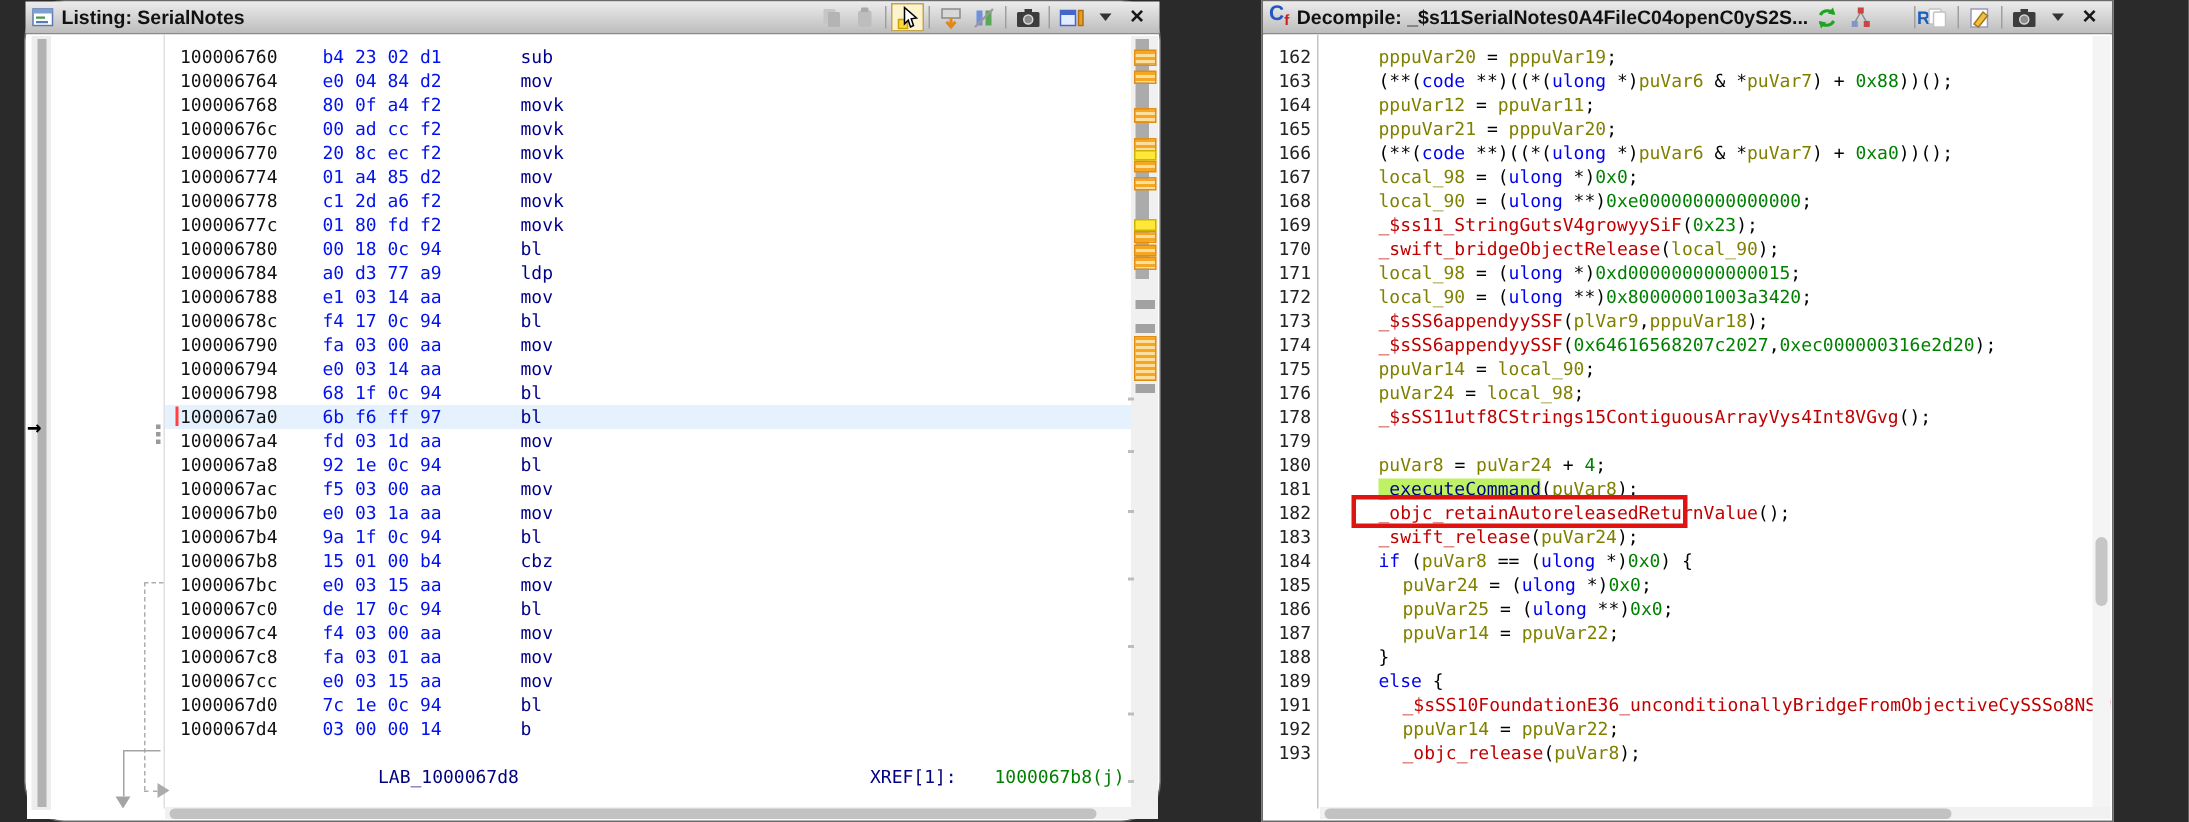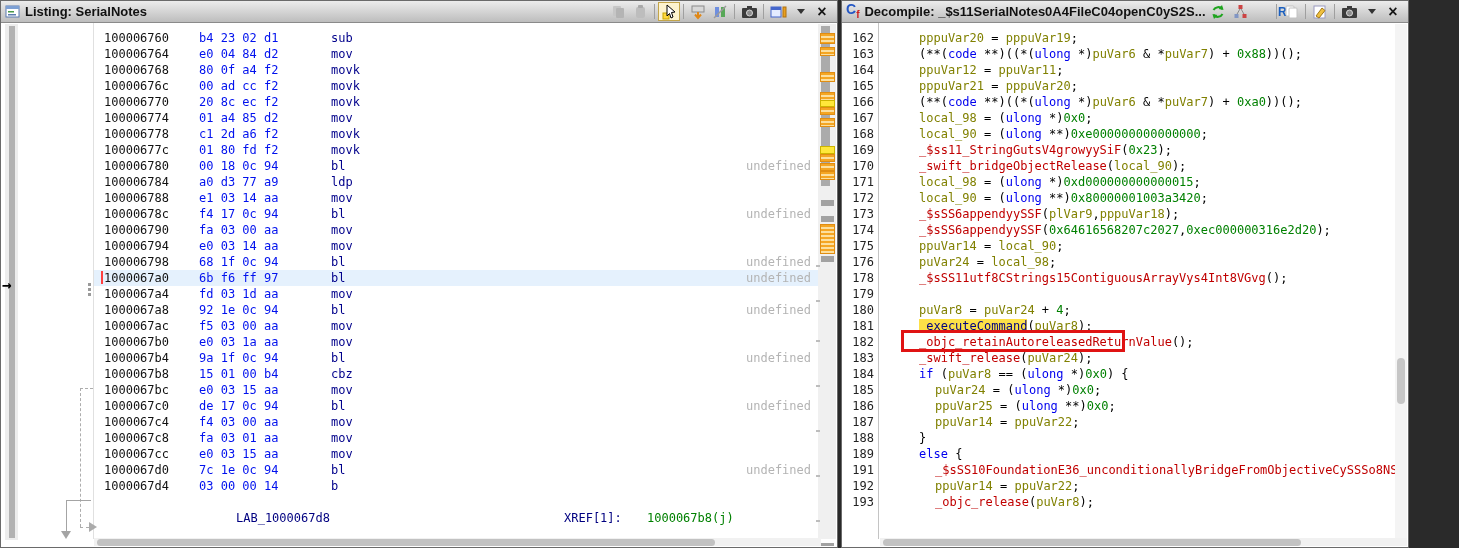--- a/index.html
+++ b/index.html
@@ -1,19 +1,19 @@
 <!DOCTYPE html>
 <html><head>
 <meta charset="utf-8">
 <style>
   * { margin:0; padding:0; box-sizing:border-box; }
   html,body { width:1459px; height:548px; overflow:hidden; background:#2a2a2a;
               font-family:"Liberation Sans", sans-serif; }
   .panel { position:absolute; top:0; height:548px; border:1px solid #6a6a6a; background:#ffffff; }
-  .panel-left  { left:0;   width:838px; }
+  .panel-left  { left:16px;   width:758px;border-radius:27px; }
   .panel-right { left:841px; width:568px; }
 
   .titlebar { position:relative; height:22px; background:linear-gradient(180deg,#ececec,#bdbdbd);
               border-bottom:1px solid #8a8a8a; display:flex; align-items:center; padding:0 4px; }
   .titlebar .title { font-size:13px; font-weight:bold; color:#111; margin-left:5px; white-space:nowrap;
                      overflow:hidden; }
   .tb-spacer { flex:1; }
   .tb-btn { width:22px; height:19px; display:flex; align-items:center; justify-content:center; flex:none; }
   .tb-btn.toggled { background:#fdf3cf; border:1px solid #c3a54a; }
   .tb-sep { width:1px; height:15px; background:#9f9f9f; margin:0 3px; flex:none; }
@@ -46,21 +46,21 @@
   .c-ud   { left:652px; color:#b4b4b4; }
   .lab-row .lab  { left:142px; color:#000080; }
   .lab-row .xr   { left:470px; color:#000080; }
   .lab-row .xrv  { left:553px; color:#008000; }
 
   .tk-v { color:#808000; } 
   .tk-n { color:#008000; } 
   .tk-p { color:#000000; } 
   .tk-f { color:#c00000; } 
   .tk-k { color:#0000ee; } 
-  .tk-h { color:#000080; background:#fde047; } 
+  .tk-h { color:#000080; background:#bef264; } 
 
   
   .fa { position:absolute; }
   .dash-v { left:78px; top:365px; width:0; height:139px; border-left:1px dashed #adadad; }
   .dash-h1{ left:78px; top:365px; width:13px; height:0; border-top:1px dashed #adadad; }
   .dash-h2{ left:78px; top:504px; width:9px;  height:0; border-top:1px dashed #adadad; }
   .dash-head { left:87px; top:499px; width:0; height:0;
                border-top:5px solid transparent; border-bottom:5px solid transparent;
                border-left:8px solid #ababab; }
   .sol-h { left:64px; top:477px; width:25px; height:1px; background:#a4a4a4; }

